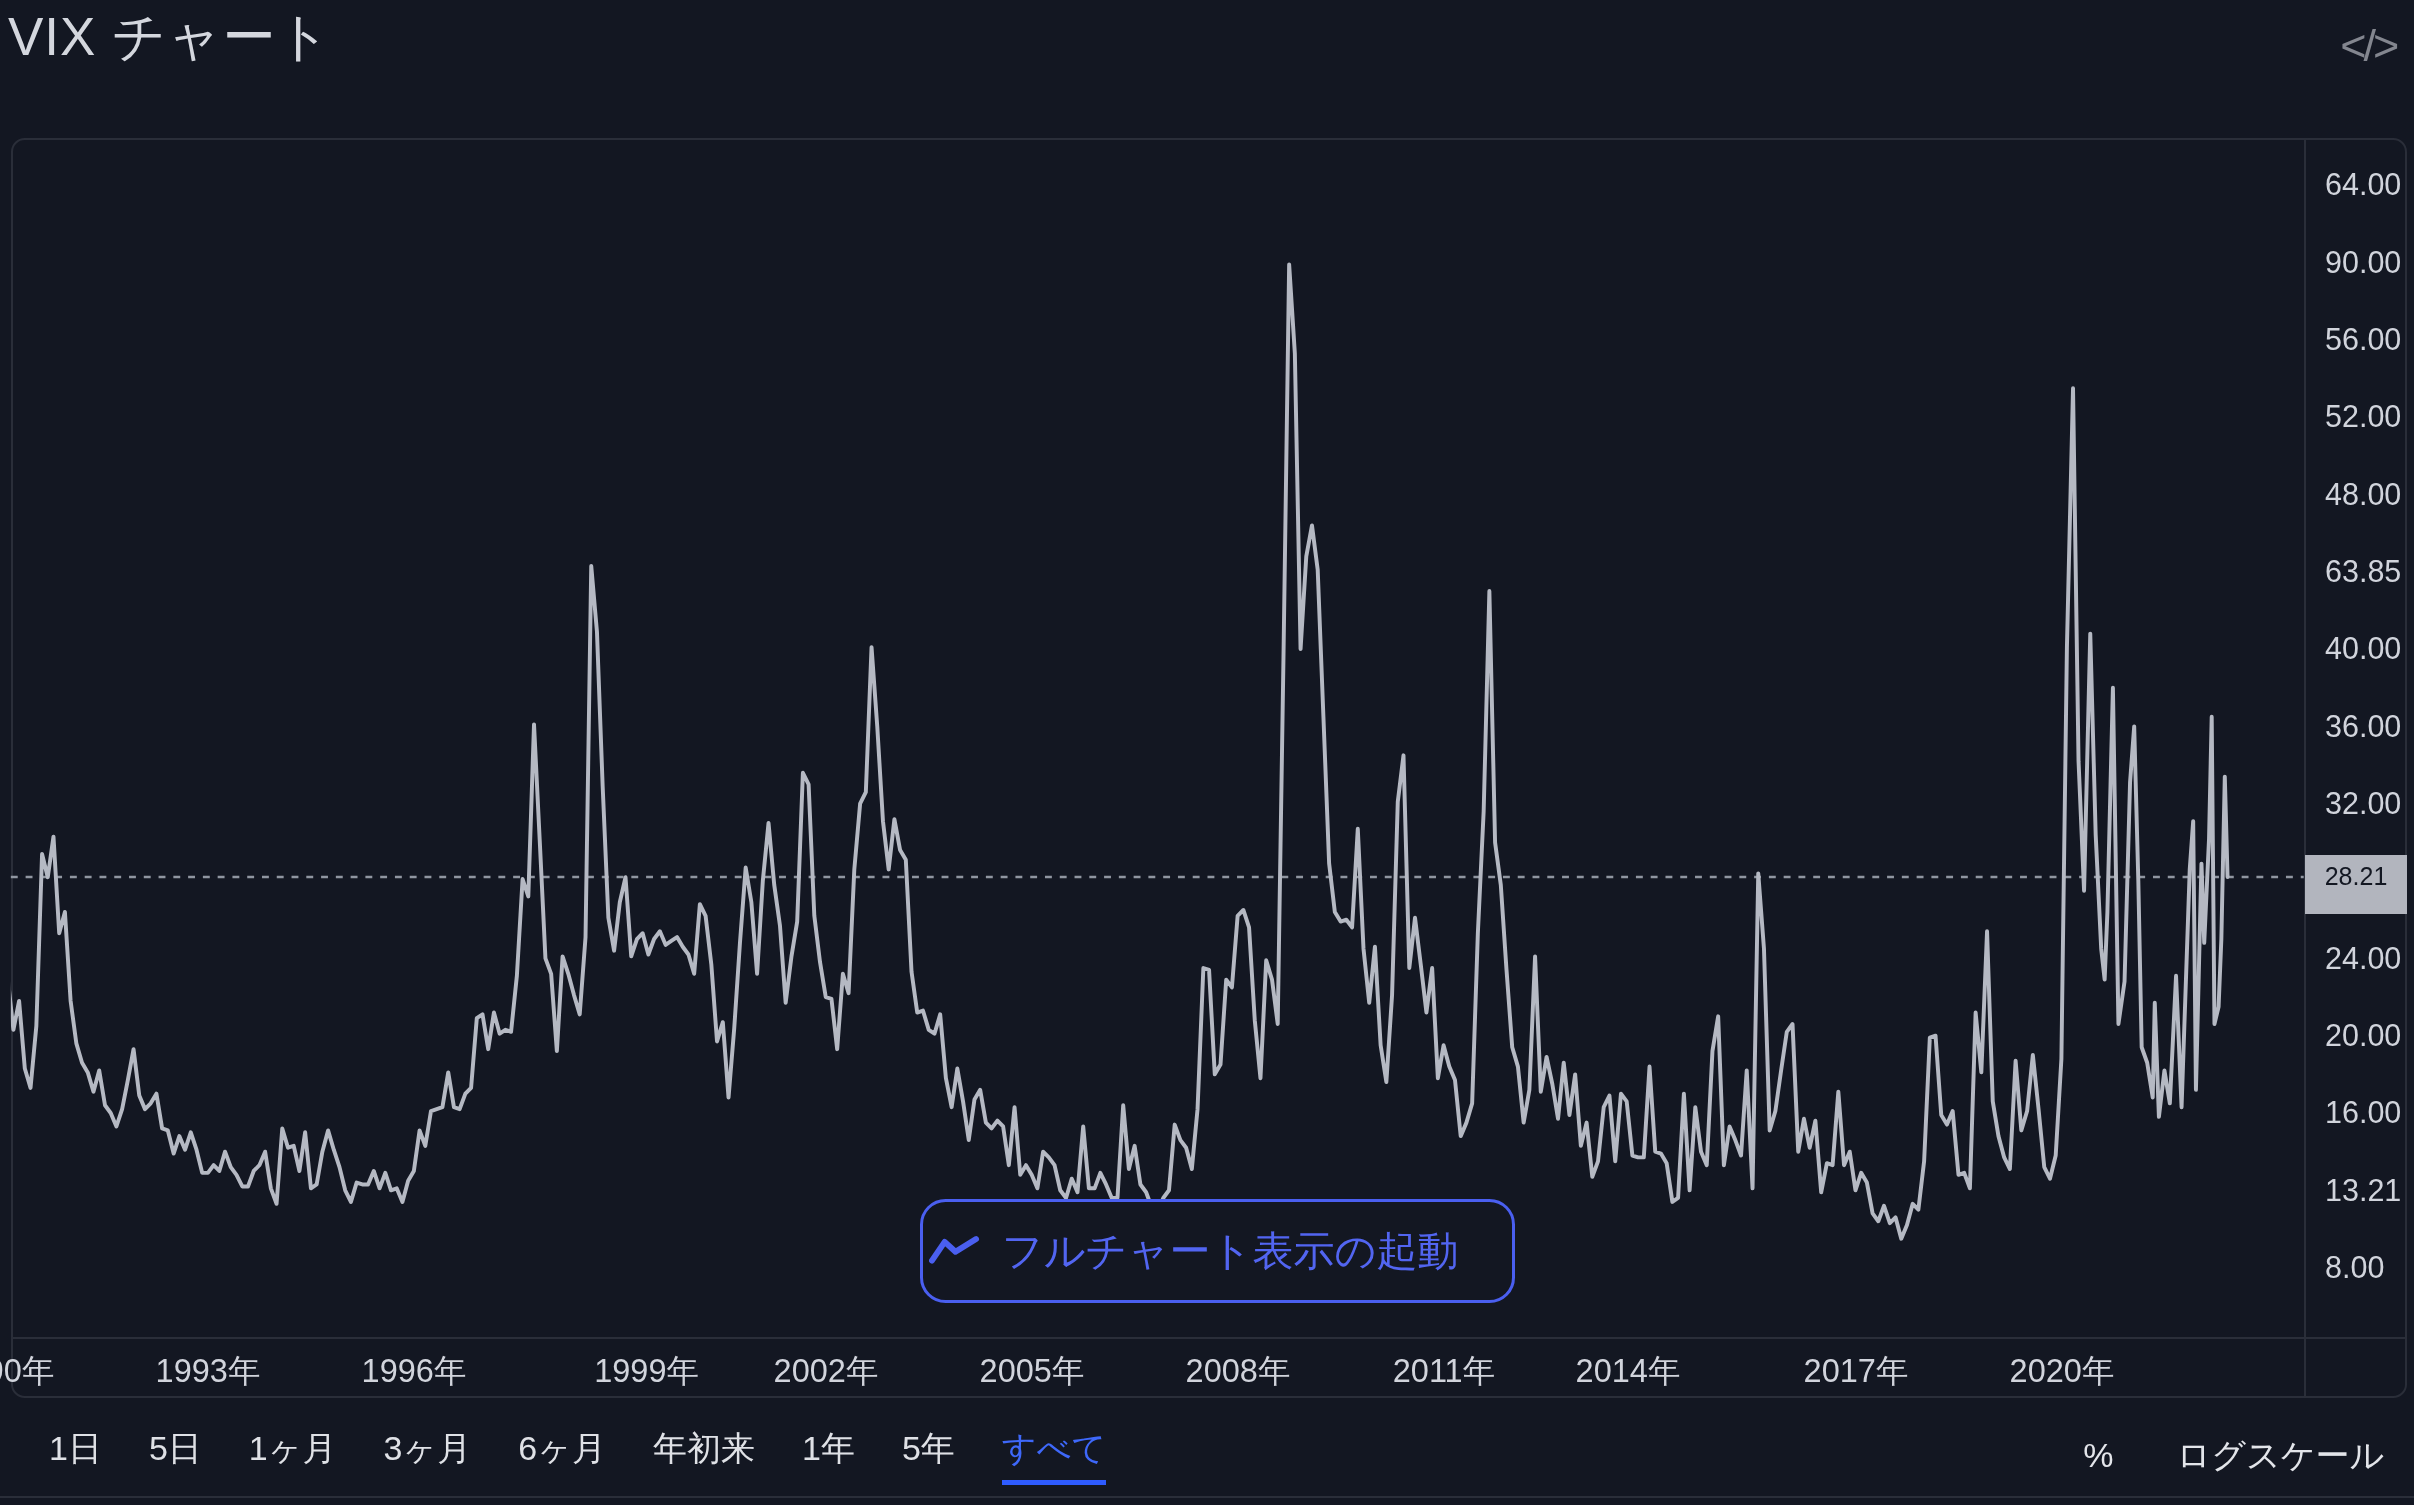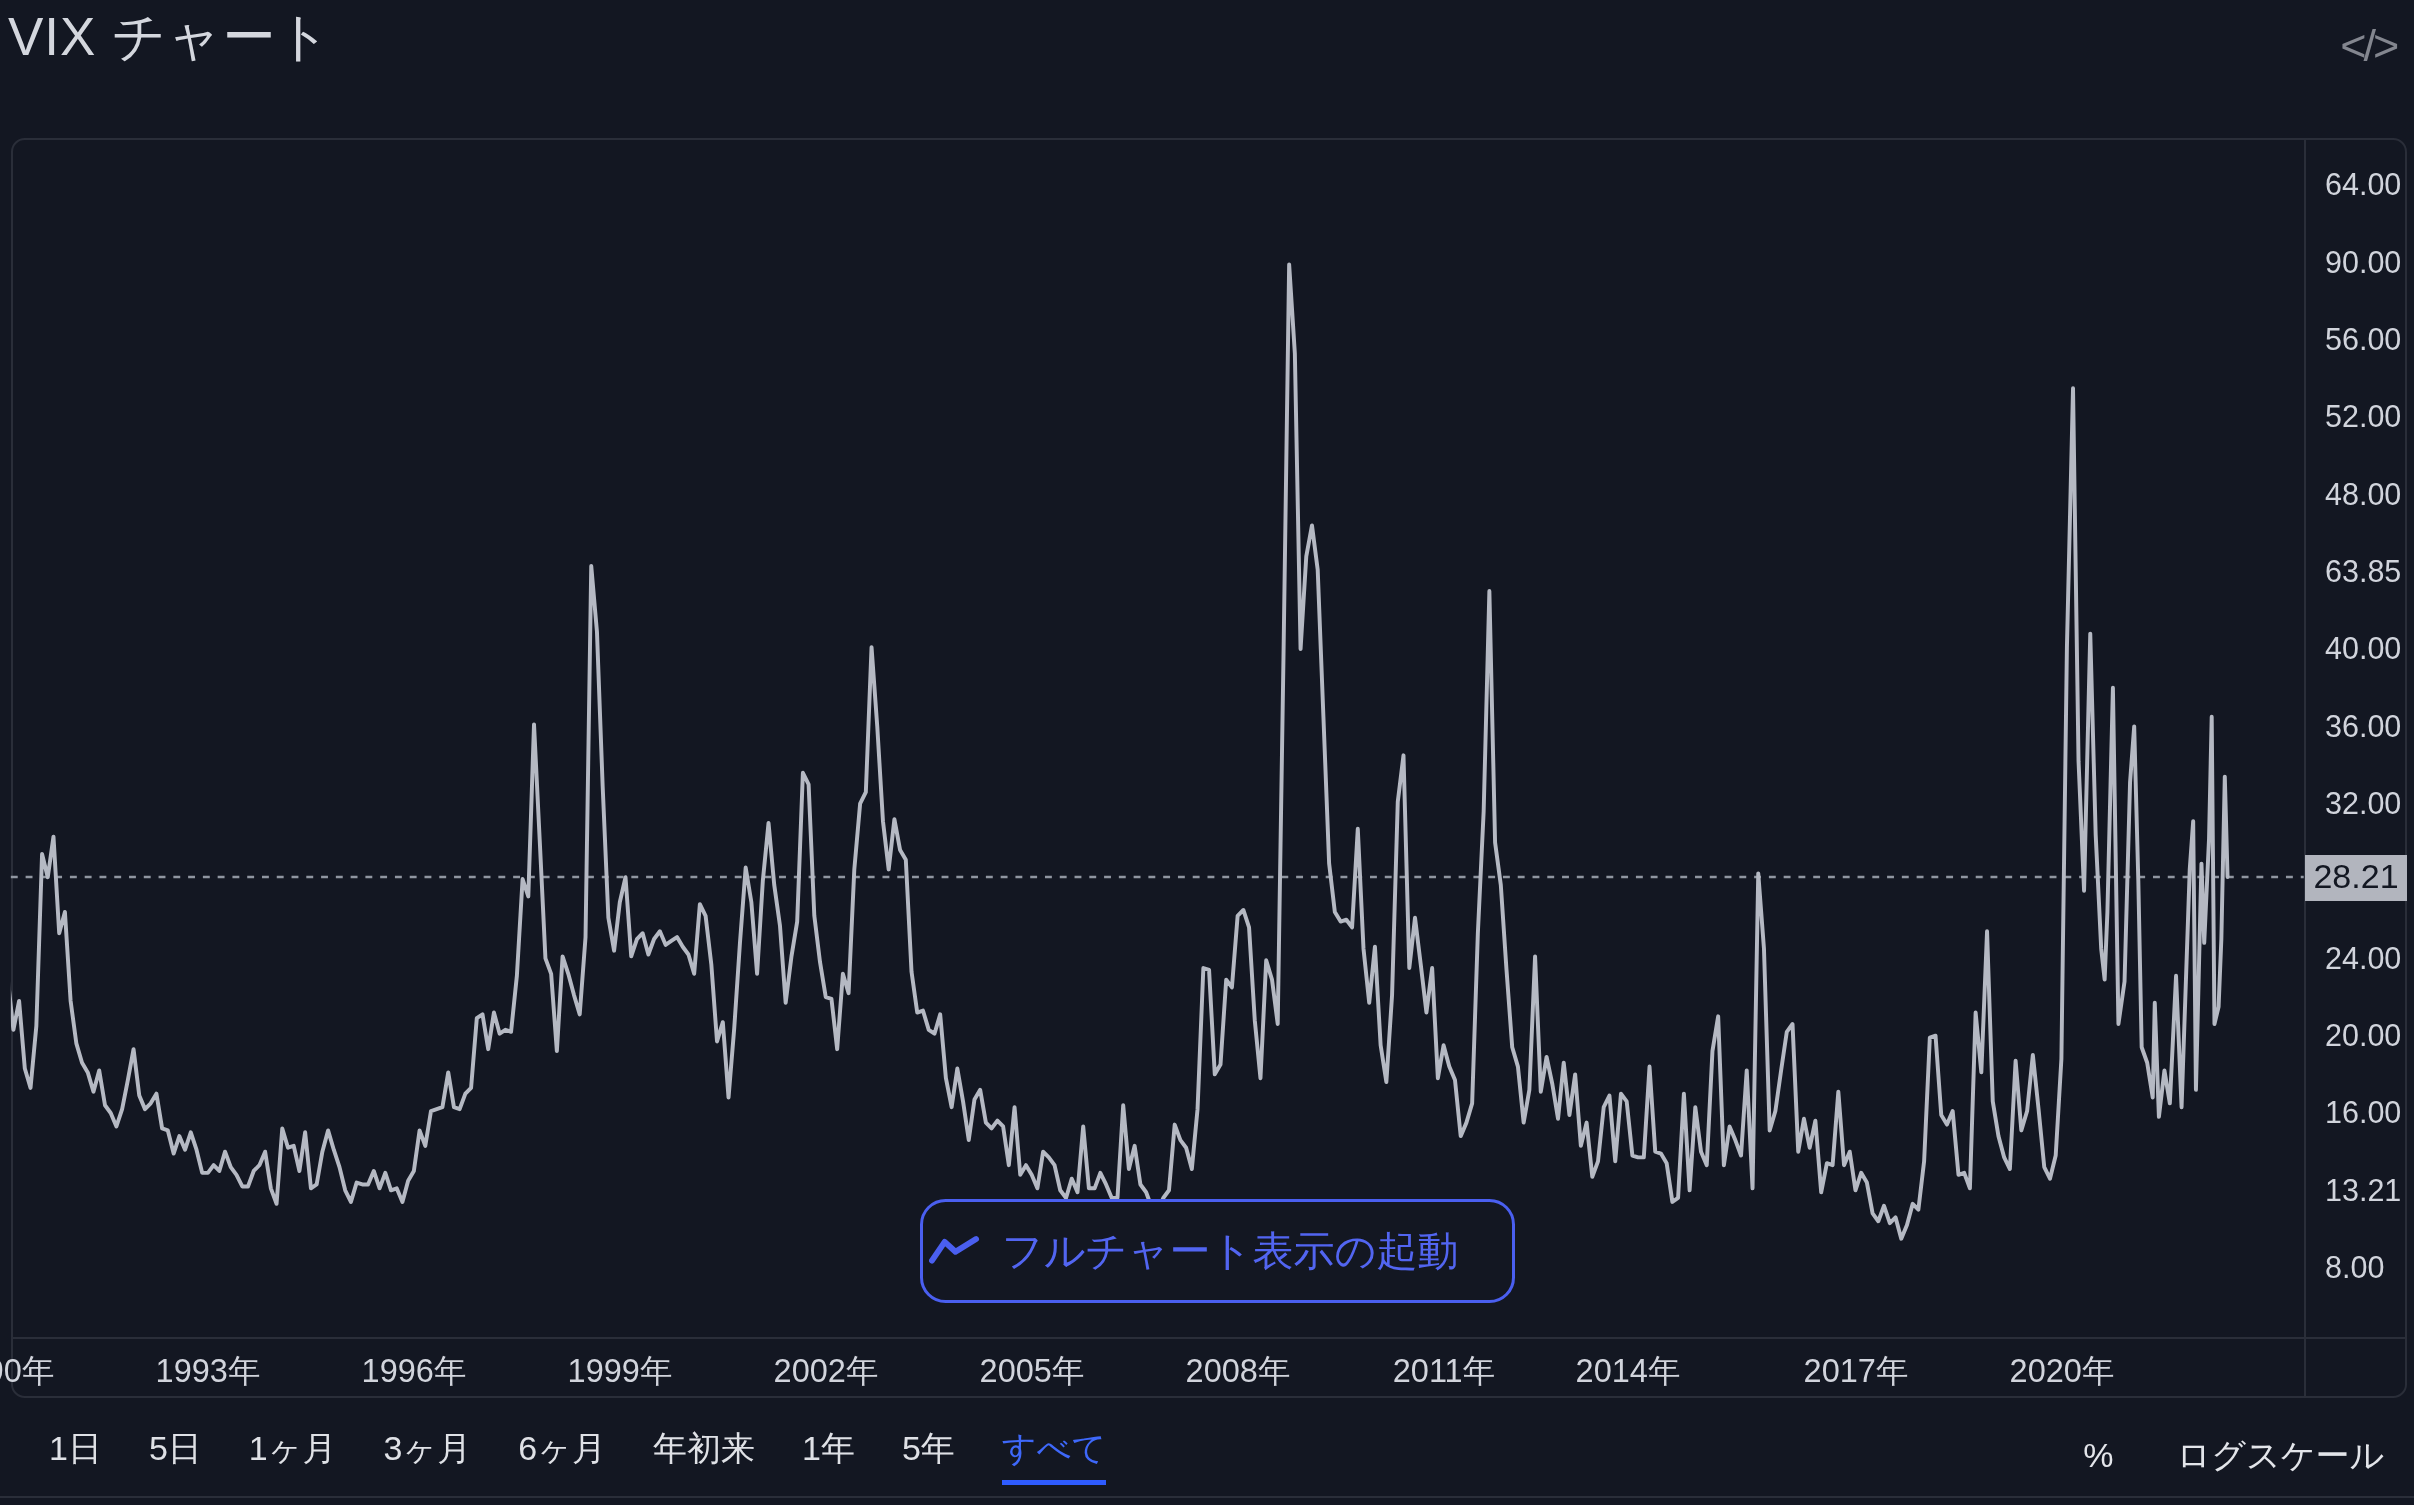--- a/index.html
+++ b/index.html
@@ -11,22 +11,22 @@
     letter-spacing:-3px;cursor:pointer;font-weight:400;}
   .panel{position:absolute;left:10.8px;top:138px;width:2396px;height:1260px;
     border:2px solid #2a2e39;border-radius:13.8px;box-sizing:border-box;}
   .axis-vsep{position:absolute;left:2304px;top:139px;width:2px;height:1258px;background:#2a2e39;}
   .plot-hsep{position:absolute;left:11.8px;top:1337px;width:2395px;height:2px;background:#2a2e39;}
   .chart-svg{position:absolute;left:0;top:0;}
   .ytick{position:absolute;left:2325px;width:89px;height:35px;line-height:35px;
     font-size:30.5px;color:#d1d4dc;text-align:left;}
   .xtick{position:absolute;top:1352px;width:158px;height:39px;line-height:39px;
     font-size:32.5px;color:#d1d4dc;text-align:center;}
-  .cur-label{position:absolute;left:2305px;top:854px;width:102px;height:46px;
-    background:#b2b5be;color:#131722;font-size:34px;line-height:43px;text-align:center;
+  .cur-label{position:absolute;left:2305px;top:854px;width:102px;height:59px;
+    background:#b2b5be;color:#131722;font-size:25px;line-height:43px;text-align:center;
     font-weight:400;}
   .full-btn{position:absolute;left:920px;top:1199px;width:595px;height:104px;
     background:#131722;border:3px solid #4a5ff0;border-radius:25.6px;color:#5265f1;
     font-size:41px;font-family:"Liberation Sans",sans-serif;display:flex;align-items:center;
     gap:21.7px;cursor:pointer;}
   .full-btn svg{flex:0 0 auto;}
   .toolbar{position:absolute;left:49px;right:29.6px;top:1420px;height:71px;
     display:flex;justify-content:space-between;align-items:center;}
   .ranges{display:flex;align-items:center;gap:47px;}
   .range{font-size:34px;color:#dfe1e6;cursor:pointer;padding-bottom:7.9px;
@@ -72,21 +72,21 @@
       <div class="ytick" style="top: 941px;">24.00</div>
       <div class="ytick" style="top: 1018px;">20.00</div>
       <div class="ytick" style="top: 1095px;">16.00</div>
       <div class="ytick" style="top: 1173px;">13.21</div>
       <div class="ytick" style="top: 1250px;">8.00</div>
     </div>
   <div id="xticks">
       <div class="xtick" style="left: -77px;">1990年</div>
       <div class="xtick" style="left: 129px;">1993年</div>
       <div class="xtick" style="left: 335px;">1996年</div>
-      <div class="xtick" style="left: 541px;">1999年</div>
+      <div class="xtick" style="left: 541px; text-align: right;">1999年</div>
       <div class="xtick" style="left: 747px;">2002年</div>
       <div class="xtick" style="left: 953px;">2005年</div>
       <div class="xtick" style="left: 1159px;">2008年</div>
       <div class="xtick" style="left: 1365px;">2011年</div>
       <div class="xtick" style="left: 1549px;">2014年</div>
       <div class="xtick" style="left: 1777px;">2017年</div>
       <div class="xtick" style="left: 1983px;">2020年</div>
     </div>
 
   <div class="cur-label" style="top: 855px;">28.21</div>

